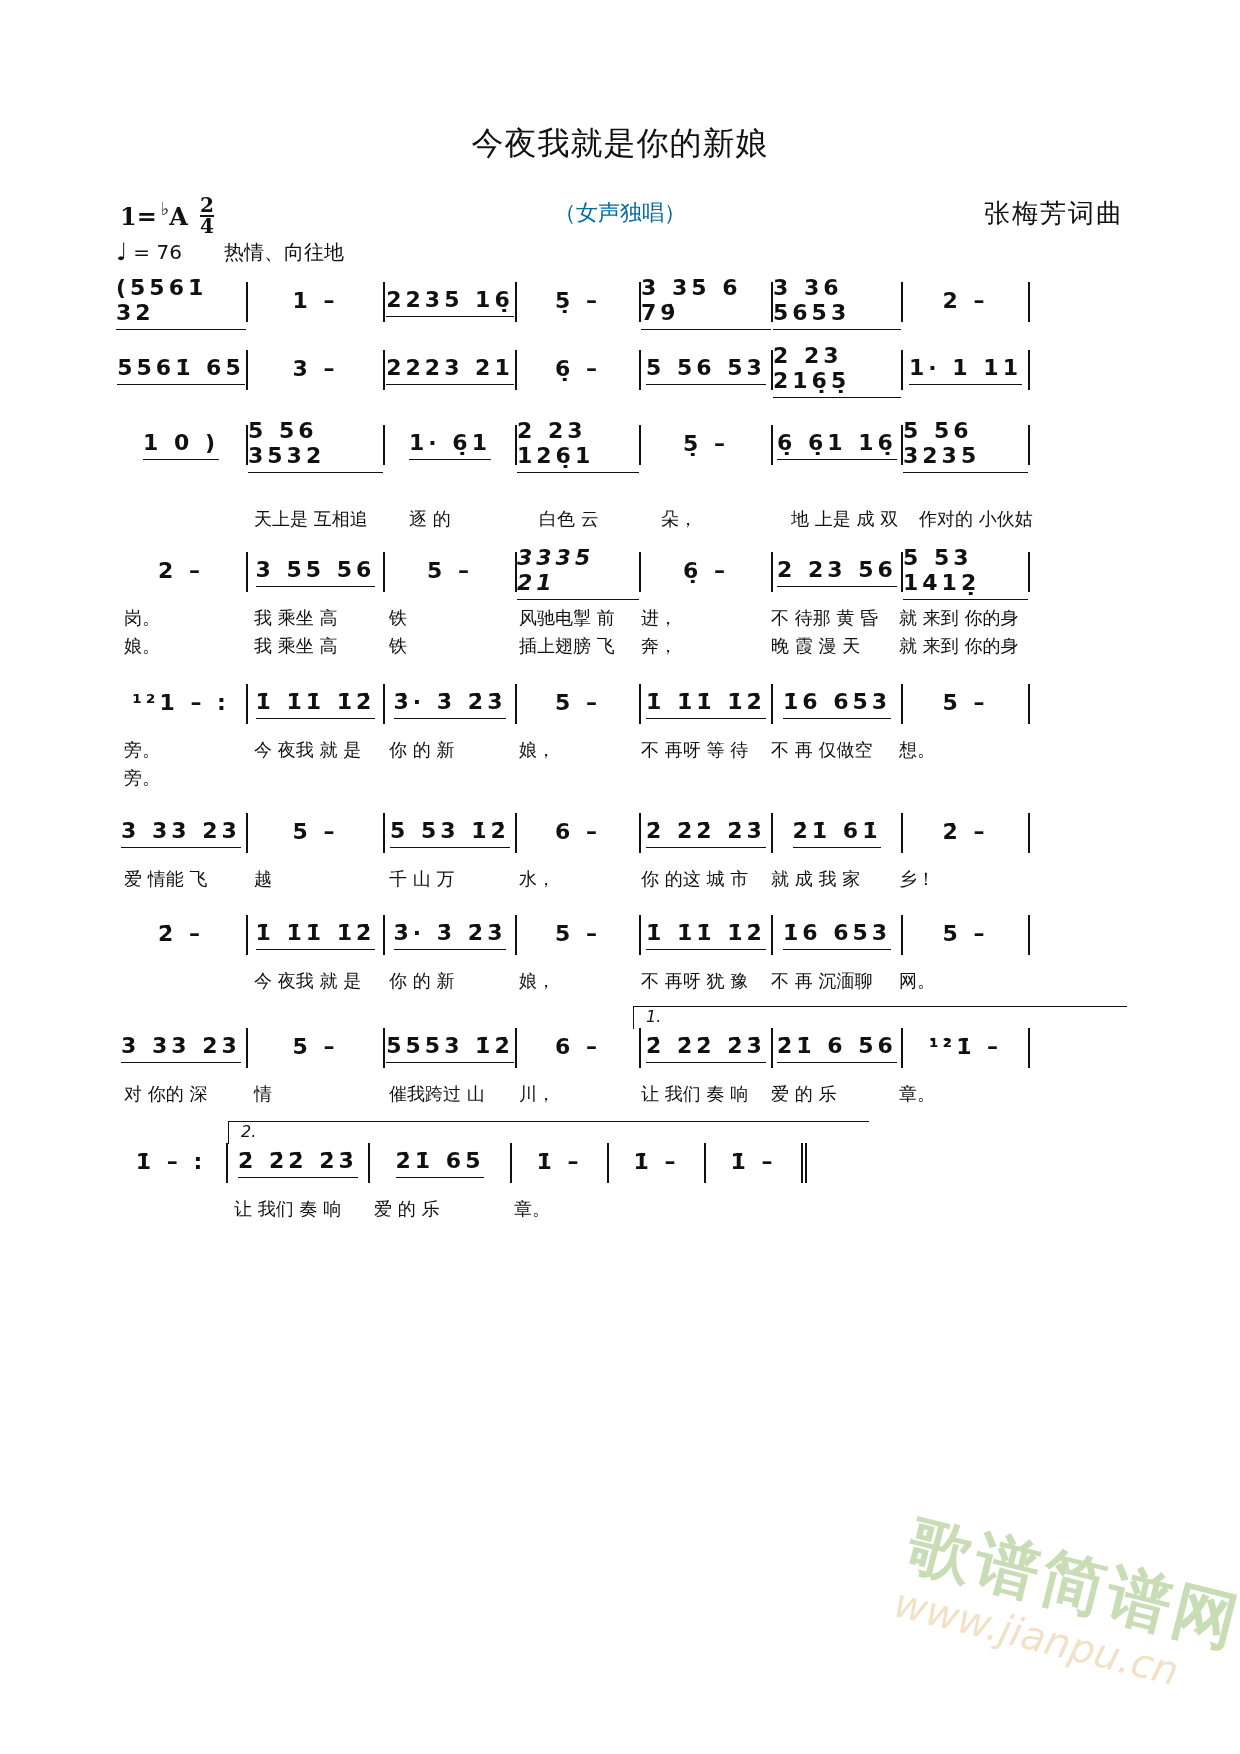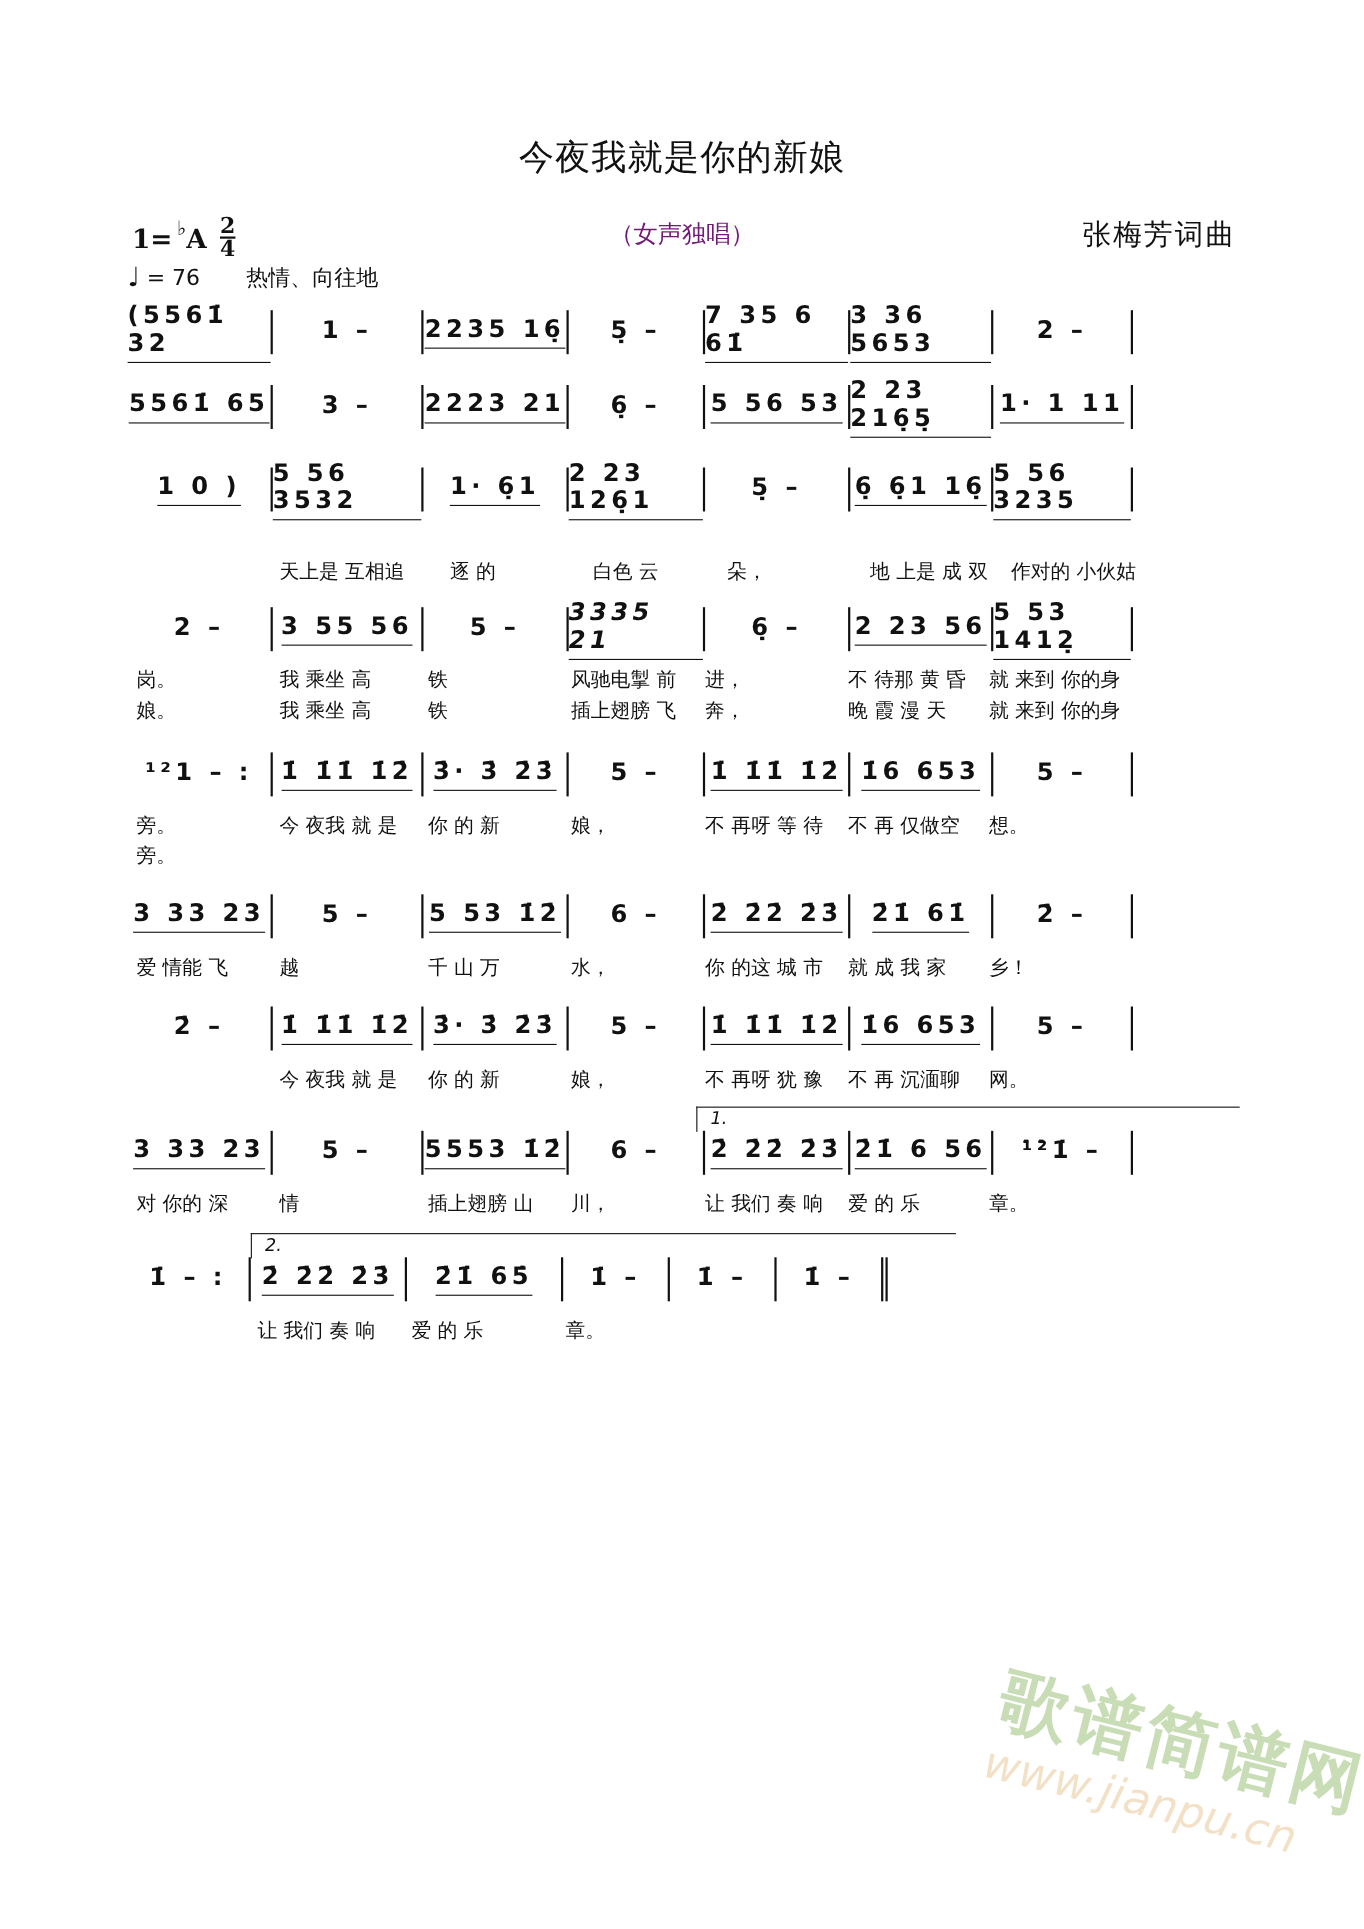--- a/index.html
+++ b/index.html
@@ -7,21 +7,21 @@
          font-family:"DejaVu Sans", "Liberation Sans", sans-serif; color:#111; }
   .title { position:absolute; top:122px; left:0; width:1240px; text-align:center;
            font-size:32px; letter-spacing:1px; font-family:"DejaVu Sans", sans-serif; }
   .key { position:absolute; top:196px; left:120px; font-size:24px; font-weight:bold;
          font-family:"DejaVu Serif", serif; display:flex; align-items:center; }
   .key .flat { font-size:18px; vertical-align:super; margin-left:4px; position:relative; top:-8px; }
   .key .ts { display:inline-flex; flex-direction:column; align-items:center; margin-left:12px;
              font-size:20px; line-height:19px; }
   .key .ts span:first-child { border-bottom:2px solid #111; }
   .subtitle { position:absolute; top:198px; left:0; width:1240px; text-align:center;
-              font-size:22px; color:#701a75; font-family:"DejaVu Serif", serif; }
+              font-size:22px; color:#0369a1; font-family:"DejaVu Serif", serif; }
   .composer { position:absolute; top:196px; right:116px; font-size:26px;
               font-family:"DejaVu Serif", serif; letter-spacing:2px; }
   .tempo { position:absolute; top:238px; left:116px; font-size:20px; display:flex; gap:6px; align-items:center; }
   .tempo .note { font-size:24px; }
   .tempo .expr { margin-left:36px; }
 
   .row { position:absolute; left:116px; width:1010px; height:110px; }
   .notes { position:absolute; top:0; left:0; width:100%; height:40px; display:flex; align-items:center; }
   .m { position:relative; display:flex; align-items:center; justify-content:space-around;
        height:40px; font-weight:bold; font-size:22px; font-family:"DejaVu Sans", sans-serif; }
@@ -70,21 +70,21 @@
         <div class="m bar" style="width: 135px;">
           <span class="g">1 –</span>
         </div>
         <div class="m bar" style="width: 130px;">
           <span class="g u1">2235 16̣</span>
         </div>
         <div class="m bar" style="width: 122px;">
           <span class="g">5̣ –</span>
         </div>
         <div class="m bar" style="width: 130px;">
-          <span class="g u1">7 35 6 61̇</span>
+          <span class="g u1">3 35 6 79̇</span>
         </div>
         <div class="m bar" style="width: 128px;">
           <span class="g u1">3 36 5653</span>
         </div>
         <div class="m bar barR" style="width: 125px;">
           <span class="g">2 –</span>
         </div>
       </div>
     </div>
     <div class="row" style="top: 350px;">
@@ -321,21 +321,21 @@
           <span class="g u1">2̇1̇ 6 56</span>
         </div>
         <div class="m bar barR" style="width: 125px;">
           <span class="g">¹̇²̇1̇ –</span>
         </div>
       </div>
       <div class="volta" style="left: 517px; width: 493px; top: -22px;"><span>1.</span></div>
       <div class="lyr l1">
         <span class="c" style="width: 130px; padding-left: 8px; box-sizing: border-box;">对 你的 深</span>
         <span class="c" style="width: 135px; padding-left: 8px; box-sizing: border-box;">情</span>
-        <span class="c" style="width: 130px; padding-left: 8px; box-sizing: border-box;">插上翅膀 山</span>
+        <span class="c" style="width: 130px; padding-left: 8px; box-sizing: border-box;">催我跨过 山</span>
         <span class="c" style="width: 122px; padding-left: 8px; box-sizing: border-box;">川，</span>
         <span class="c" style="width: 130px; padding-left: 8px; box-sizing: border-box;">让 我们 奏 响</span>
         <span class="c" style="width: 128px; padding-left: 8px; box-sizing: border-box;">爱 的 乐</span>
         <span class="c" style="width: 125px; padding-left: 8px; box-sizing: border-box;">章。</span>
       </div>
     </div>
     <div class="row" style="top: 1143px;">
       <div class="notes">
         <div class="m" style="width: 110px;">
           <span class="g">1̇ – :</span>

